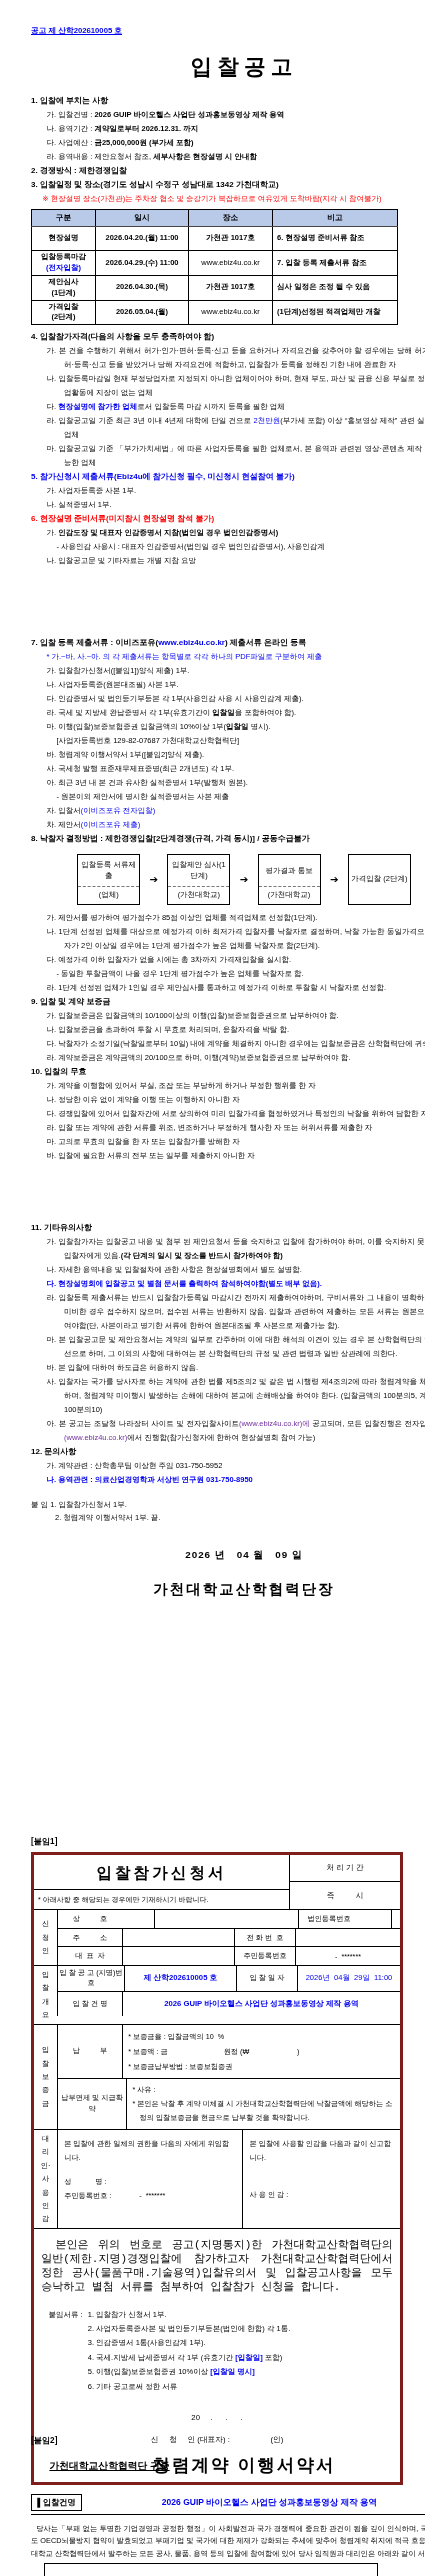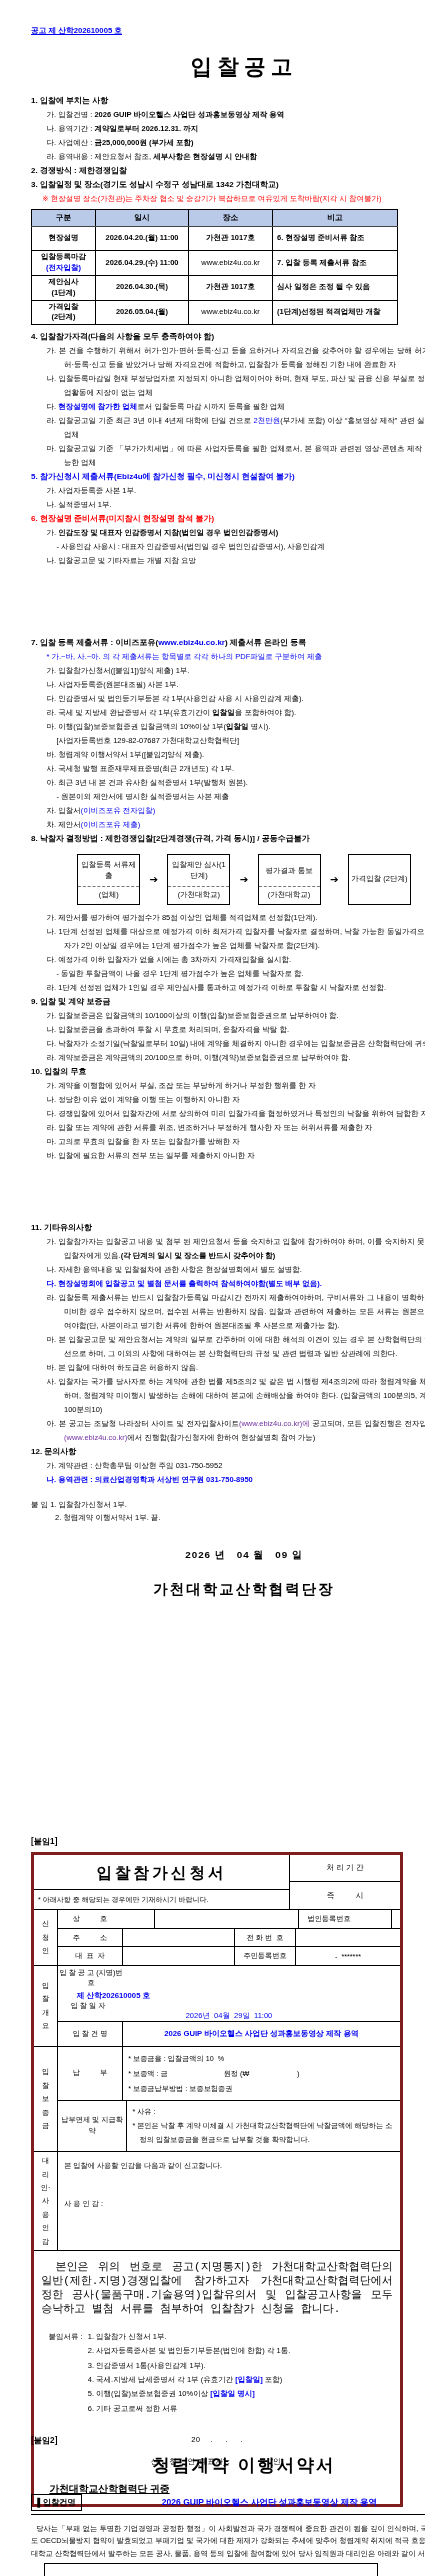--- a/index.html
+++ b/index.html
@@ -179,21 +179,21 @@
   <div class="it">가. 계약을 이행함에 있어서 부실, 조잡 또는 부당하게 하거나 부정한 행위를 한 자</div>
   <div class="it">나. 정당한 이유 없이 계약을 이행 또는 이행하지 아니한 자</div>
   <div class="it">다. 경쟁입찰에 있어서 입찰자간에 서로 상의하여 미리 입찰가격을 협정하였거나 특정인의 낙찰을 위하여 담합한 자</div>
   <div class="it">라. 입찰 또는 계약에 관한 서류를 위조, 변조하거나 부정하게 행사한 자 또는 허위서류를 제출한 자</div>
   <div class="it">마. 고의로 무효의 입찰을 한 자 또는 입찰참가를 방해한 자</div>
   <div class="it">바. 입찰에 필요한 서류의 전부 또는 일부를 제출하지 아니한 자</div>
 
   <div class="spacer" style="height:58px"></div>
 
   <div class="h1">11. 기타유의사항</div>
-  <div class="it"><span>가. 입찰참가자는 입찰공고 내용 및 첨부 된 제안요청서 등을 숙지하고 입찰에 참가하여야 하며, 이를 숙지하지 못한 책임은 입찰자에게 있음.</span><span class="b u">(각 단계의 일시 및 장소를 반드시 갖추어야 함)</span></div>
+  <div class="it"><span>가. 입찰참가자는 입찰공고 내용 및 첨부 된 제안요청서 등을 숙지하고 입찰에 참가하여야 하며, 이를 숙지하지 못한 책임은 입찰자에게 있음.</span><span class="b u">(각 단계의 일시 및 장소를 반드시 참가하여야 함)</span></div>
   <div class="it"><span>나. 자세한 용역내용 및 입찰절차에 관한 사항은 현장설명회에서 별도 설명함.</span></div>
   <div class="it"><span class="blue b">다. 현장설명회에 입찰공고 및 별첨 문서를 출력하여 참석하여야함(별도 배부 없음).</span></div>
   <div class="it"><span>라. 입찰등록 제출서류는 반드시 입찰참가등록일 마감시간 전까지 제출하여야하며, 구비서류와 그 내용이 명확하지 않거나 미비한 경우 접수하지 않으며, 접수된 서류는 반환하지 않음. 입찰과 관련하여 제출하는 모든 서류는 원본으로 제출하여야함(단, 사본이라고 명기한 서류에 한하여 원본대조필 후 사본으로 제출가능 함).</span></div>
   <div class="it"><span>마. 본 입찰공고문 및 제안요청서는 계약의 일부로 간주하며 이에 대한 해석의 이견이 있는 경우 본 산학협력단의 해석을 우선으로 하며, 그 이외의 사항에 대하여는 본 산학협력단의 규정 및 관련 법령과 일반 상관례에 의한다.</span></div>
   <div class="it"><span>바. 본 입찰에 대하여 하도급은 허용하지 않음.</span></div>
   <div class="it"><span>사. 입찰자는 국가를 당사자로 하는 계약에 관한 법률 제5조의2 및 같은 법 시행령 제4조의2에 따라 청렴계약을 체결하여야 하며, 청렴계약 미이행시 발생하는 손해에 대하여 본교에 손해배상을 하여야 한다. (입찰금액의 100분의5, 계약금액의 100분의10)</span></div>
   <div class="it"><span>아. 본 공고는 조달청 나라장터 사이트 및 전자입찰사이트</span><span class="purple u">(www.ebiz4u.co.kr)에</span><span> 공고되며, 모든 입찰진행은 전자입찰사이트</span><span class="purple u">(www.ebiz4u.co.kr)</span><span>에서 진행함(참가신청자에 한하여 현장설명회 참여 가능)</span></div>
 
   <div class="h1">12. 문의사항</div>
   <div class="it"><span>가. 계약관련 : 산학총무팀 이상현 주임 031-750-5952</span></div>
@@ -243,21 +243,21 @@
           <div class="fcell" style="width:111px;"></div>
           <div class="fcell" style="width:60px;">주민등록번호</div>
           <div class="fcell pre" style="flex:1">-  *******</div>
         </div>
       </div>
     </div>
 
     <div class="frow">
       <div class="vlab">입찰개요</div>
       <div style="flex:1">
-        <div style="display:flex;flex-direction:column;">
+        <div style="display:flex;">
           <div class="fcell" style="width:64px;height:23px;line-height:10.3px;padding:1px;">입 찰 공 고 (지명)번호</div>
           <div class="fcell" style="width:111px;font-size:7.7px;">
               <span class="blue b">제 산학202610005 호</span>
             </div>
           <div class="fcell pre" style="width:60px;">입 찰 일 자</div>
           <div class="fcell pre" style="flex:1;font-size:7.5px;"><span class="blue">2026년  04월  29일  11:00</span></div>
         </div>
         <div style="display:flex;border-top:0.5px solid #000;">
           <div class="fcell pre" style="width:64px;height:24px;">입 찰 건 명</div>
           <div class="fcell" style="flex:1;font-size:7.7px;">
@@ -284,20 +284,25 @@
             <div>* 사유 :</div>
             <div style="padding-left:7.2px;text-indent:-7.2px;">* 본인은 낙찰 후 계약 미체결 시 가천대학교산학협력단에 낙찰금액에 해당하는 소정의 입찰보증금을 현금으로 납부할 것을 확약합니다.</div>
           </div>
         </div>
       </div>
     </div>
 
     <div class="frow">
       <div class="vlab">대리인·사용인감</div>
       <div style="flex:1;display:flex;">
+        <div style="width:172px;flex:none;border-left:0.5px solid #000;padding:7.2px 6.2px;font-size:7.2px;line-height:13.4px;">
+          <div>본 입찰에 관한 일체의 권한을 다음의 자에게 위임합니다.</div>
+          <div class="pre" style="margin-top:11.3px;">성            명 :</div>
+          <div class="pre">주민등록번호 :              -  *******</div>
+        </div>
         <div style="flex:1;border-left:0.5px solid #000;padding:7.2px 6.2px;font-size:7.2px;line-height:13.4px;">
           <div>본 입찰에 사용할 인감을 다음과 같이 신고합니다.</div>
           <div class="pre" style="margin-top:24px;">사 용 인 감 :</div>
         </div>
       </div>
     </div>
 
     <div class="frow" style="display:block;padding:9.3px 7.2px 8.2px 7.2px;">
       <div style="font-size:11px;line-height:14px;text-align:justify;text-indent:14.4px;font-family:Liberation Mono, monospace;">본인은 위의 번호로 공고(지명통지)한 가천대학교산학협력단의 일반(제한.지명)경쟁입찰에 참가하고자 가천대학교산학협력단에서 정한 공사(물품구매.기술용역)입찰유의서 및 입찰공고사항을 모두 승낙하고 별첨 서류를 첨부하여 입찰참가 신청을 합니다.</div>
       <div style="display:flex;margin-top:13.4px;font-size:7.5px;line-height:14.4px;">

